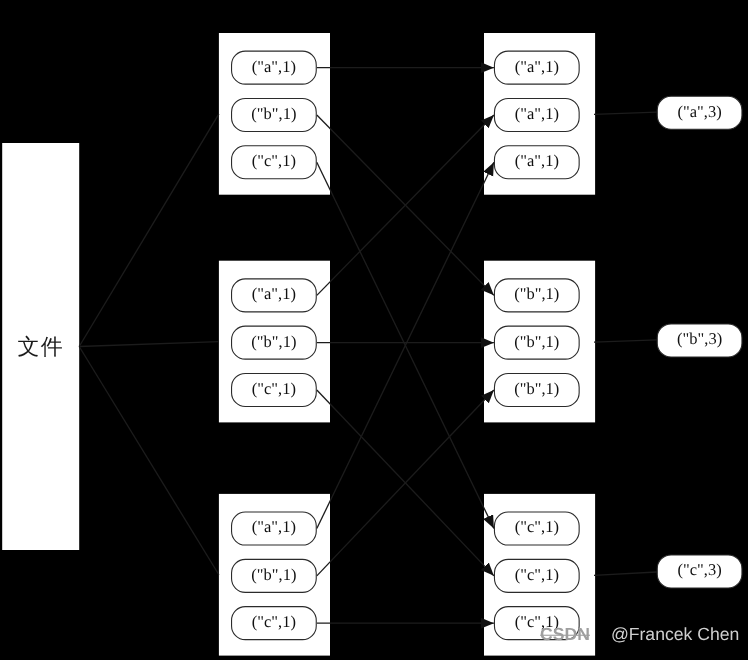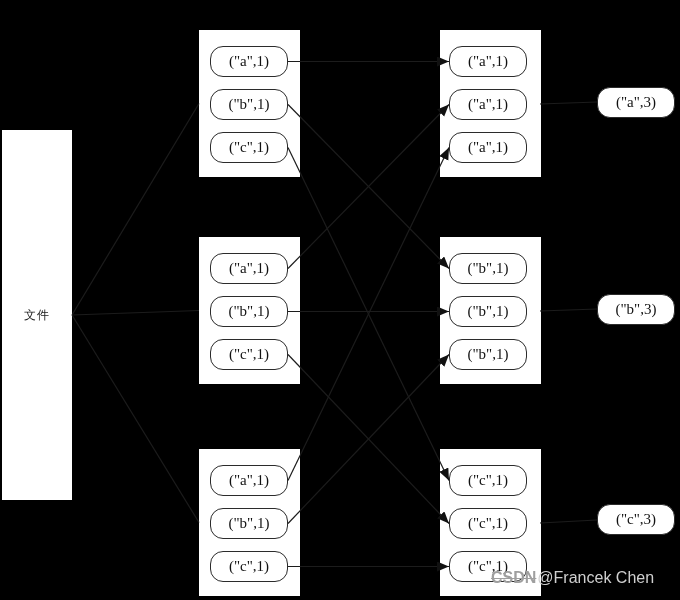--- a/index.html
+++ b/index.html
@@ -14,21 +14,21 @@
   .box {
     position: absolute;
     background: #ffffff;
   }
   .file-box {
     left: 2px; top: 130px; width: 70px; height: 370px;
     display: flex; align-items: center; justify-content: center;
   }
   .file-label {
     font-family: "Liberation Sans", "DejaVu Sans", sans-serif;
-    font-size: 12px; color: #1a1a1a; letter-spacing: 1px;
+    font-size: 20px; color: #1a1a1a; letter-spacing: 1px;
   }
   .task-box { width: 101px; height: 147px; }
   .map-col    { left: 199px; }
   .shuffle-col{ left: 440px; }
   .row-1 { top: 30px; }
   .row-2 { top: 237px; }
   .row-3 { top: 449px; }
   #wires { position: absolute; left: 0; top: 0; width: 680px; height: 600px; }
   .pill {
     position: absolute;
@@ -39,21 +39,21 @@
     box-sizing: border-box;
     display: flex; align-items: center; justify-content: center;
     font-size: 15px; color: #111;
   }
   .watermark {
     position: absolute; left: 491px; top: 569px;
     font-family: "Liberation Sans", "DejaVu Sans", sans-serif;
     font-size: 16px; white-space: nowrap;
   }
   .wm-brand { color: #9f9f9f; text-decoration: line-through; font-weight: bold; }
-  .wm-author { color: #cfcfcf; margin-left: 1px; }
+  .wm-author { color: #cfcfcf; margin-left: 19px; }
 </style>
 </head>
 <body>
 
 <div id="stage">
 
   <div class="box file-box">
     <span class="file-label">文件</span>
   </div>
 

